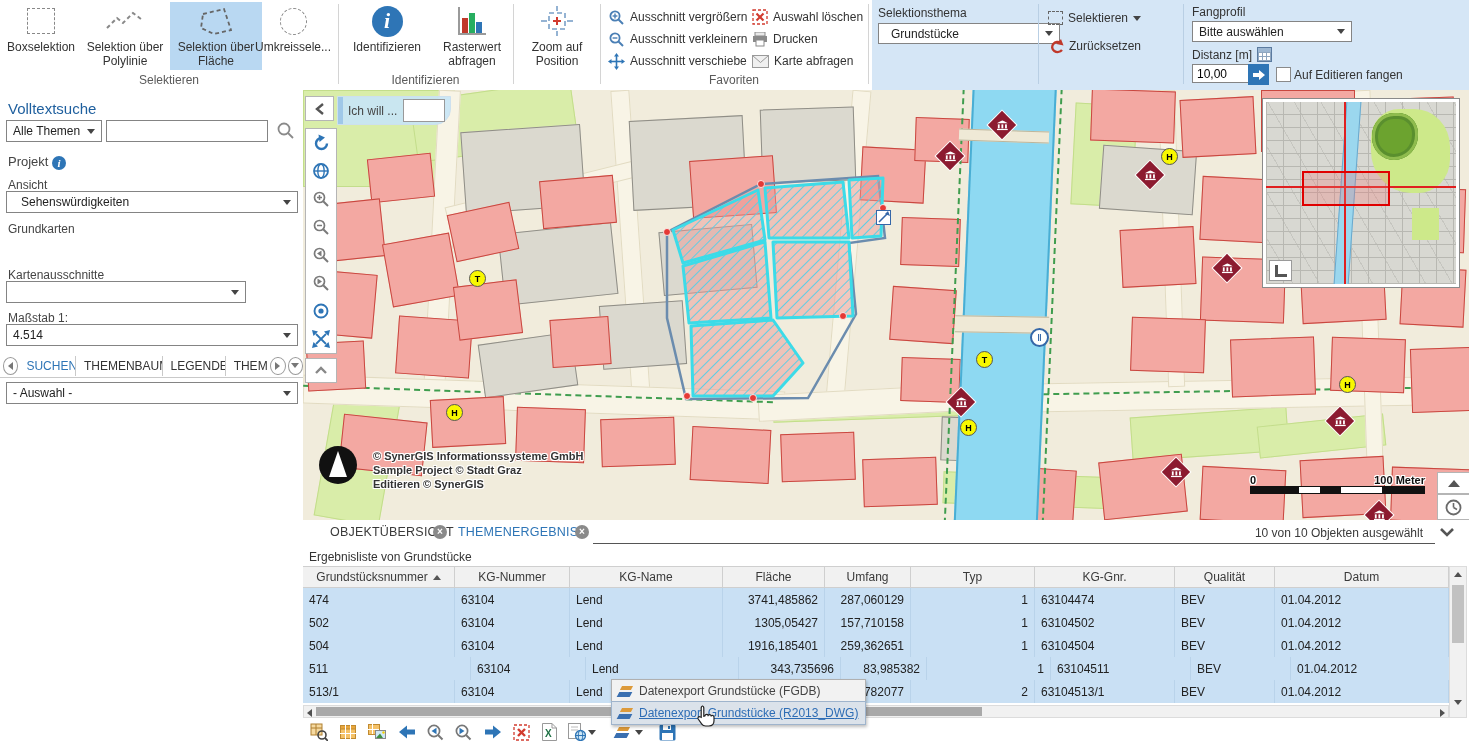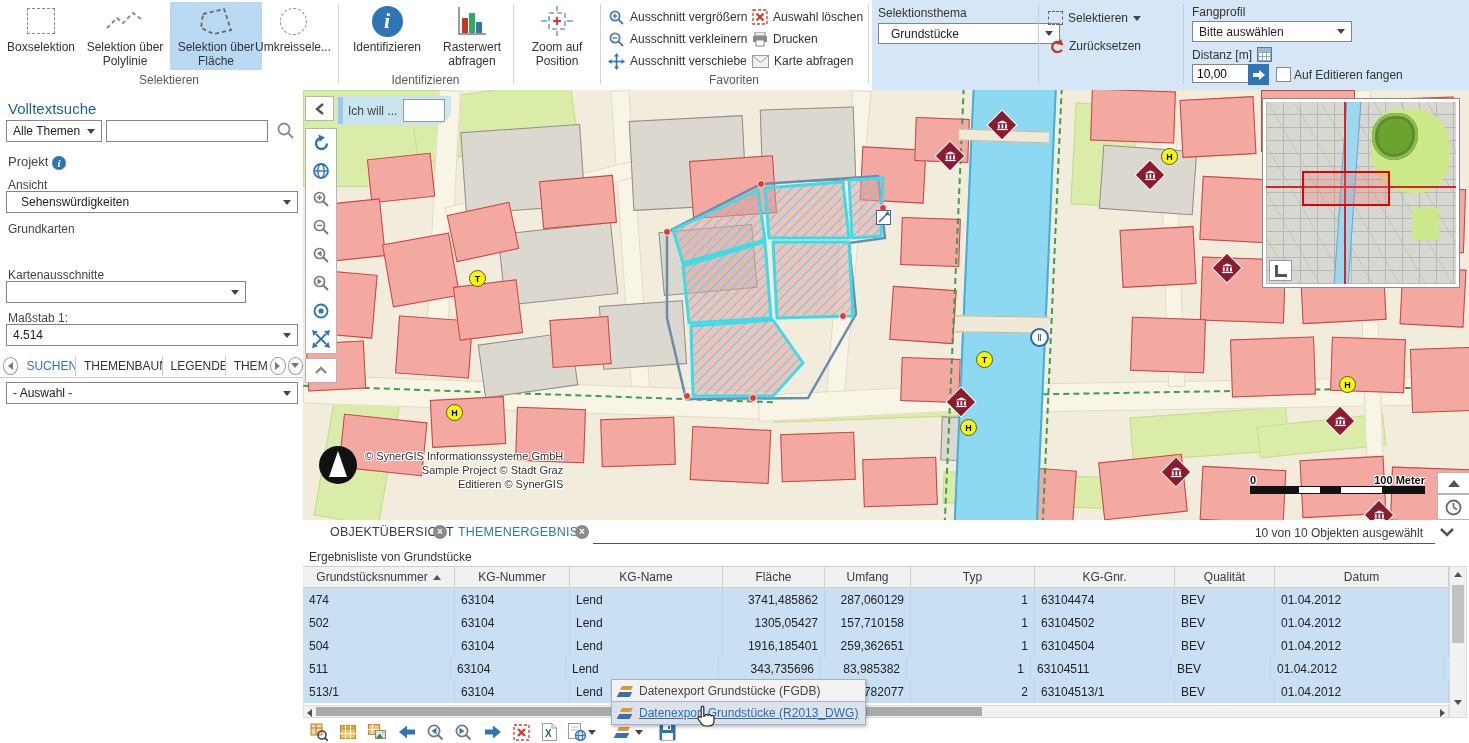--- a/index.html
+++ b/index.html
@@ -633,21 +633,21 @@
         <div class="abs" style="left:19%;top:38%;width:44%;height:17%;border:2.5px solid #e00000;background:rgba(240,110,110,0.28);"></div>
         <div class="abs" style="left:3px;bottom:3px;width:21px;height:19px;background:#fff;border:1px solid #9a9a9a;display:flex;align-items:center;justify-content:center;">
           <span style="width:9px;height:9px;border-left:3px solid #555;border-bottom:3px solid #555;"></span>
         </div>
       </div>
     </div>
 
     <div class="abs" style="left:16px;top:356px;width:38px;height:38px;border-radius:50%;background:#111;display:flex;align-items:flex-start;justify-content:center;z-index:8;">
       <span style="margin-top:5px;width:0;height:0;border-left:9px solid transparent;border-right:9px solid transparent;border-bottom:26px solid #fff;"></span>
     </div>
-    <div class="abs halo" style="left:62px;top:360px;font-size:11px;font-weight:normal;color:#333;line-height:1.25;z-index:8;text-align:right;">
+    <div class="abs halo" style="left:70px;top:360px;font-size:11px;font-weight:bold;color:#333;line-height:1.25;z-index:8;">
       <div>© SynerGIS Informationssysteme GmbH</div>
       <div>Sample Project © Stadt Graz</div>
       <div>Editieren © SynerGIS</div>
     </div>
 
     <div class="abs" style="left:947px;top:384px;width:175px;z-index:8;">
       <div style="display:flex;justify-content:space-between;font-size:11px;font-weight:bold;color:#111;" class="halo">
         <span>0</span>
         <span>100 Meter</span>
       </div>
@@ -743,21 +743,21 @@
           <div class="td" style="width: 115px;">63104</div>
           <div class="td" style="width: 153px;">Lend</div>
           <div class="td r" style="width: 102px;">1916,185401</div>
           <div class="td r" style="width: 86px;">259,362651</div>
           <div class="td r" style="width: 124px;">1</div>
           <div class="td" style="width: 140px;">63104504</div>
           <div class="td" style="width: 100px;">BEV</div>
           <div class="td" style="width: 174px;">01.04.2012</div>
         </div>
         <div class="tr">
-          <div class="td" style="width: 148px;">511</div>
+          <div class="td" style="width: 168px;">511</div>
           <div class="td" style="width: 115px;">63104</div>
           <div class="td" style="width: 153px;">Lend</div>
           <div class="td r" style="width: 102px;">343,735696</div>
           <div class="td r" style="width: 86px;">83,985382</div>
           <div class="td r" style="width: 124px;">1</div>
           <div class="td" style="width: 140px;">63104511</div>
           <div class="td" style="width: 100px;">BEV</div>
           <div class="td" style="width: 174px;">01.04.2012</div>
         </div>
         <div class="tr">

